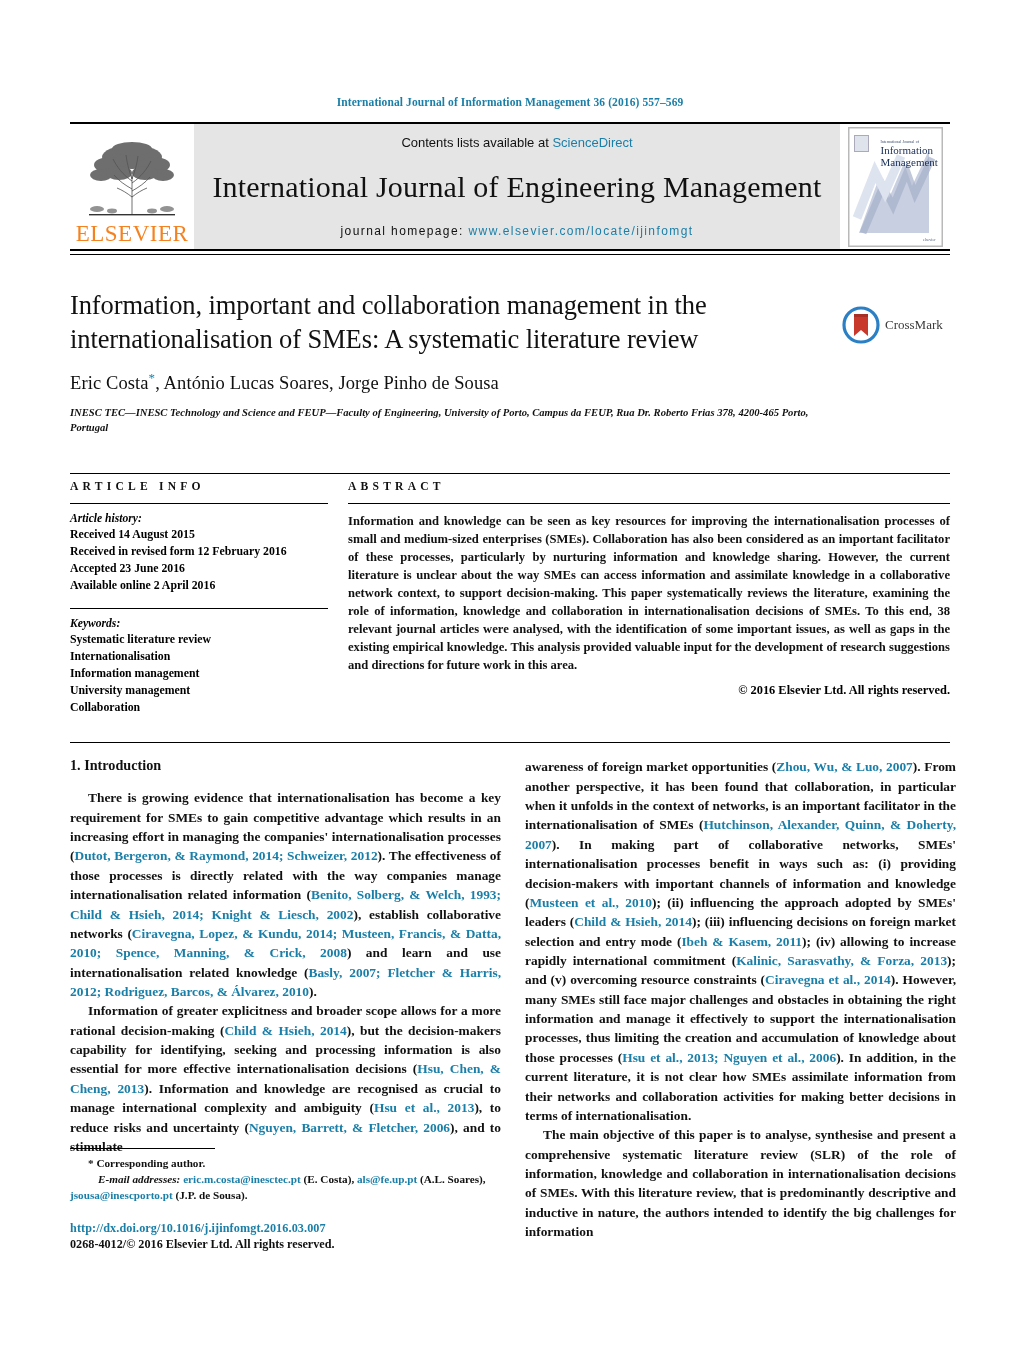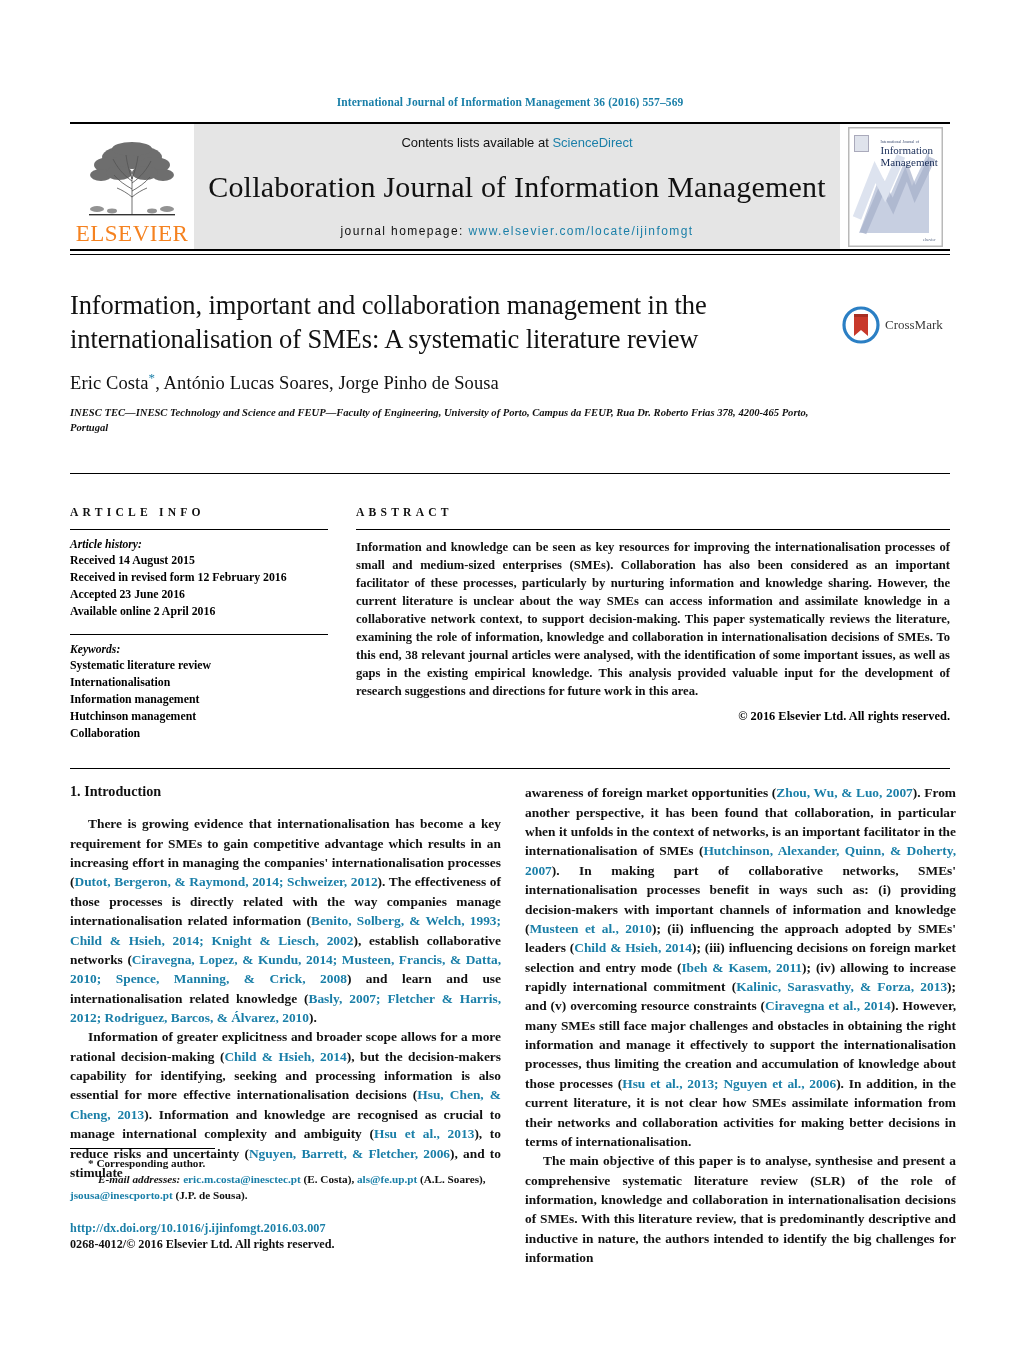--- a/index.html
+++ b/index.html
@@ -209,23 +209,23 @@
   .crossmark-label {
     font-family: "Liberation Serif", serif;
     font-size: 13px;
     color: #3a3a3a;
   }
 
   
   .info-abstract {
     margin: 38px 70px 0 70px;
     border-top: 1.1px solid #000;
-    padding-top: 32px;
-    display: flex;
-    gap: 28px;
+    padding-top: 6px;
+    display: flex;
+    gap: 20px;
   }
   .col-info {
     width: 258px;
     flex: 0 0 258px;
   }
   .col-abstract {
     flex: 1 1 auto;
   }
   .sec-head {
     font-family: "Liberation Serif", serif;
@@ -387,21 +387,21 @@
           <ellipse cx="75" cy="76" rx="5" ry="2.4"></ellipse>
         </g>
       </svg>
       <div class="elsevier-word">ELSEVIER</div>
     </div>
 
     <div class="masthead-center">
       <div class="contents-line">
         <span>Contents lists available at </span><span class="sd">ScienceDirect</span>
       </div>
-      <div class="journal-title">Collaboration Journal of Information Management</div>
+      <div class="journal-title">International Journal of Engineering Management</div>
       <div class="homepage-line">
         <span>journal homepage:</span>
         <span class="url">www.elsevier.com/locate/ijinfomgt</span>
       </div>
     </div>
 
     <div class="masthead-right">
       <div class="cover-thumb">
         <svg viewBox="0 0 93 118" width="93" height="118" style="position:absolute;left:0;top:0">
           <rect width="93" height="118" fill="#ffffff"></rect>
@@ -453,21 +453,21 @@
       <div class="info-line">Received 14 August 2015</div>
       <div class="info-line">Received in revised form 12 February 2016</div>
       <div class="info-line">Accepted 23 June 2016</div>
       <div class="info-line">Available online 2 April 2016</div>
       <div class="info-gap"></div>
       <div class="hr-thin"></div>
       <div class="info-label">Keywords:</div>
       <div class="info-line">Systematic literature review</div>
       <div class="info-line">Internationalisation</div>
       <div class="info-line">Information management</div>
-      <div class="info-line">Hutchinson management</div>
+      <div class="info-line">University management</div>
       <div class="info-line">Collaboration</div>
     </div>
 
     <div class="col-abstract">
       <div class="sec-head">ABSTRACT</div>
       <div class="hr-thin"></div>
       <div class="abstract-body">Information and knowledge can be seen as key resources for improving the internationalisation processes of small and medium-sized enterprises (SMEs). Collaboration has also been considered as an important facilitator of these processes, particularly by nurturing information and knowledge sharing. However, the current literature is unclear about the way SMEs can access information and assimilate knowledge in a collaborative network context, to support decision-making. This paper systematically reviews the literature, examining the role of information, knowledge and collaboration in internationalisation decisions of SMEs. To this end, 38 relevant journal articles were analysed, with the identification of some important issues, as well as gaps in the existing empirical knowledge. This analysis provided valuable input for the development of research suggestions and directions for future work in this area.</div>
       <div class="copyright">© 2016 Elsevier Ltd. All rights reserved.</div>
     </div>
   </div>

